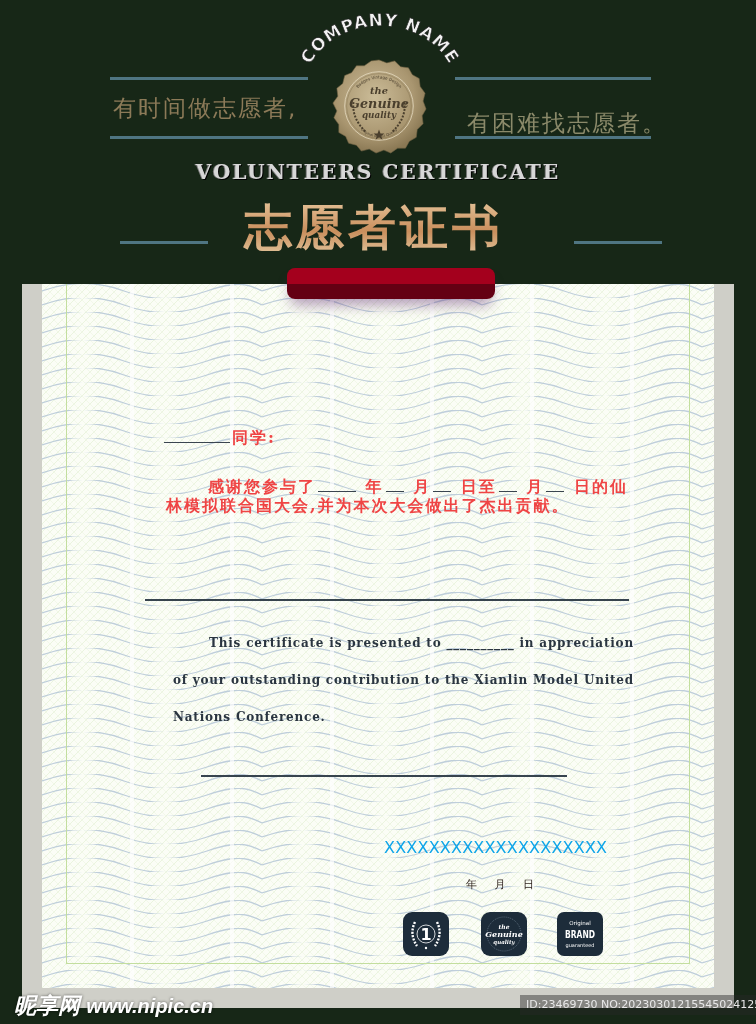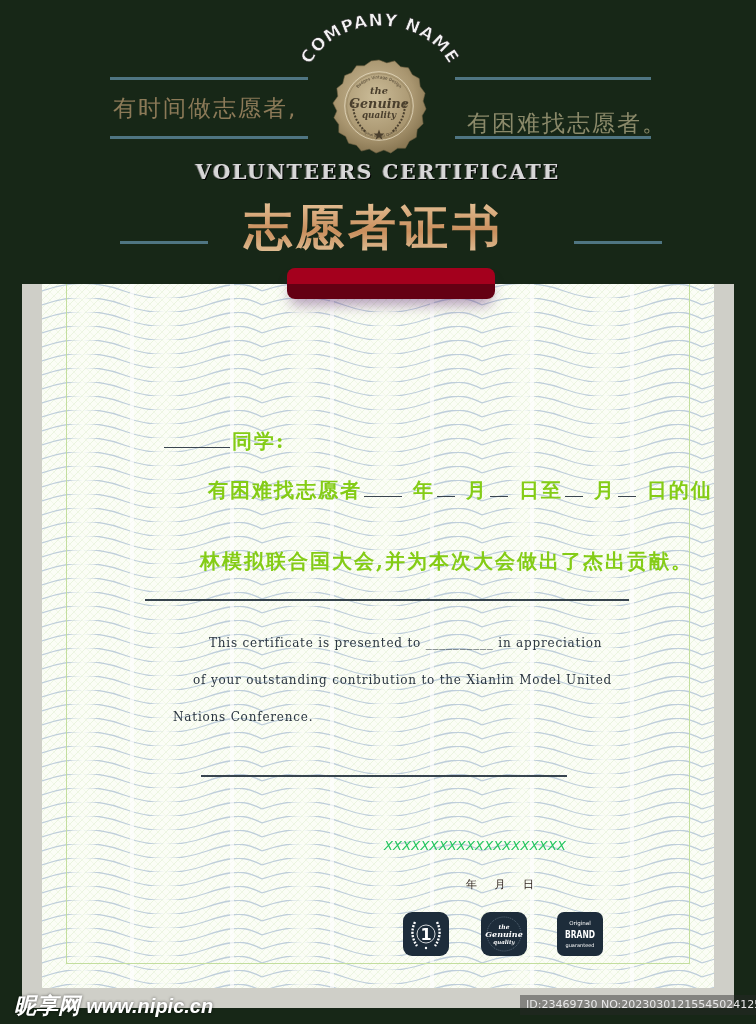--- a/index.html
+++ b/index.html
@@ -69,31 +69,31 @@
 
   .ribbon {
     position: absolute; left: 287px; top: 268px; width: 208px; height: 31px;
     border-radius: 8px;
     background: linear-gradient(180deg, #a4001d 0%, #a4001d 52%, #640013 52%, #640013 100%);
     box-shadow: 0 10px 14px -4px rgba(90,40,110,0.45);
   }
 
   .text-cn {
     position: absolute; font-family: "DejaVu Serif", serif; font-weight: bold;
-    font-size: 20px; color: #84cc16; letter-spacing: 2px; white-space: nowrap;
+    font-size: 16px; color: #ef4444; letter-spacing: 2px; white-space: nowrap;
   }
   .blank { display: inline-block; border-bottom: 1.5px solid #3a4550; height: 14px; vertical-align: baseline; margin: 0 2px; }
   .rule { position: absolute; height: 2px; background: #37444e; }
   .text-en {
-    position: absolute; font-family: "DejaVu Serif", serif; font-weight: normal;
+    position: absolute; font-family: "DejaVu Serif", serif; font-weight: bold;
     font-size: 12px; color: #2a3540; letter-spacing: 0.8px; white-space: nowrap;
   }
   .signature {
     position: absolute; left: 384px; top: 838px; font-family: "DejaVu Sans", sans-serif;
-    font-size: 13px; color: #22c55e; letter-spacing: 0.2px; font-style: italic;
+    font-size: 16px; color: #0ea5e9; letter-spacing: 0.2px;
   }
   .date-line {
     position: absolute; left: 466px; top: 877px; font-size: 11px;
     color: #2b1f1a; font-family: "DejaVu Sans", sans-serif; word-spacing: 14px;
   }
   .badge {
     position: absolute; top: 912px; width: 46px; height: 44px; border-radius: 9px;
     background: #1d2c3a; color: #ffffff; text-align: center;
   }
 
@@ -186,34 +186,34 @@
   </div>
 </div>
 
 <div class="ribbon"></div>
 
 <div class="text-cn" style="left:162px;top:428px;">
   <span class="blank" style="width:66px;"></span><span>同学:</span>
 </div>
 
 <div class="text-cn" style="left:208px;top:477px;">
-  <span>有困难找志愿者</span><span class="blank" style="width:38px;"></span>
+  <span>感谢您参与了</span><span class="blank" style="width:38px;"></span>
   <span>年</span><span class="blank" style="width:18px;"></span>
   <span>月</span><span class="blank" style="width:18px;"></span>
   <span>日至</span><span class="blank" style="width:18px;"></span>
   <span>月</span><span class="blank" style="width:18px;"></span>
   <span>日的仙</span>
 </div>
 
-<div class="text-cn" style="left:166px;top:548px;margin-left:34px;">林模拟联合国大会,并为本次大会做出了杰出贡献。</div>
+<div class="text-cn" style="left:166px;top:496px;">林模拟联合国大会,并为本次大会做出了杰出贡献。</div>
 
 <div class="rule" style="left:145px;top:599px;width:484px;"></div>
 
 <div class="text-en" style="left:209px;top:636px;">This certificate is presented to __________ in appreciation</div>
-<div class="text-en" style="left:173px;top:673px;margin-left:20px;">of your outstanding contribution to the  Xianlin Model United</div>
+<div class="text-en" style="left:173px;top:673px;">of your outstanding contribution to the  Xianlin Model United</div>
 <div class="text-en" style="left:173px;top:710px;">Nations Conference.</div>
 
 <div class="rule" style="left:201px;top:775px;width:366px;"></div>
 
 <div class="signature">XXXXXXXXXXXXXXXXXXXX</div>
 
 <div class="date-line">
   <span>年</span>
   <span>月</span>
   <span>日</span>

